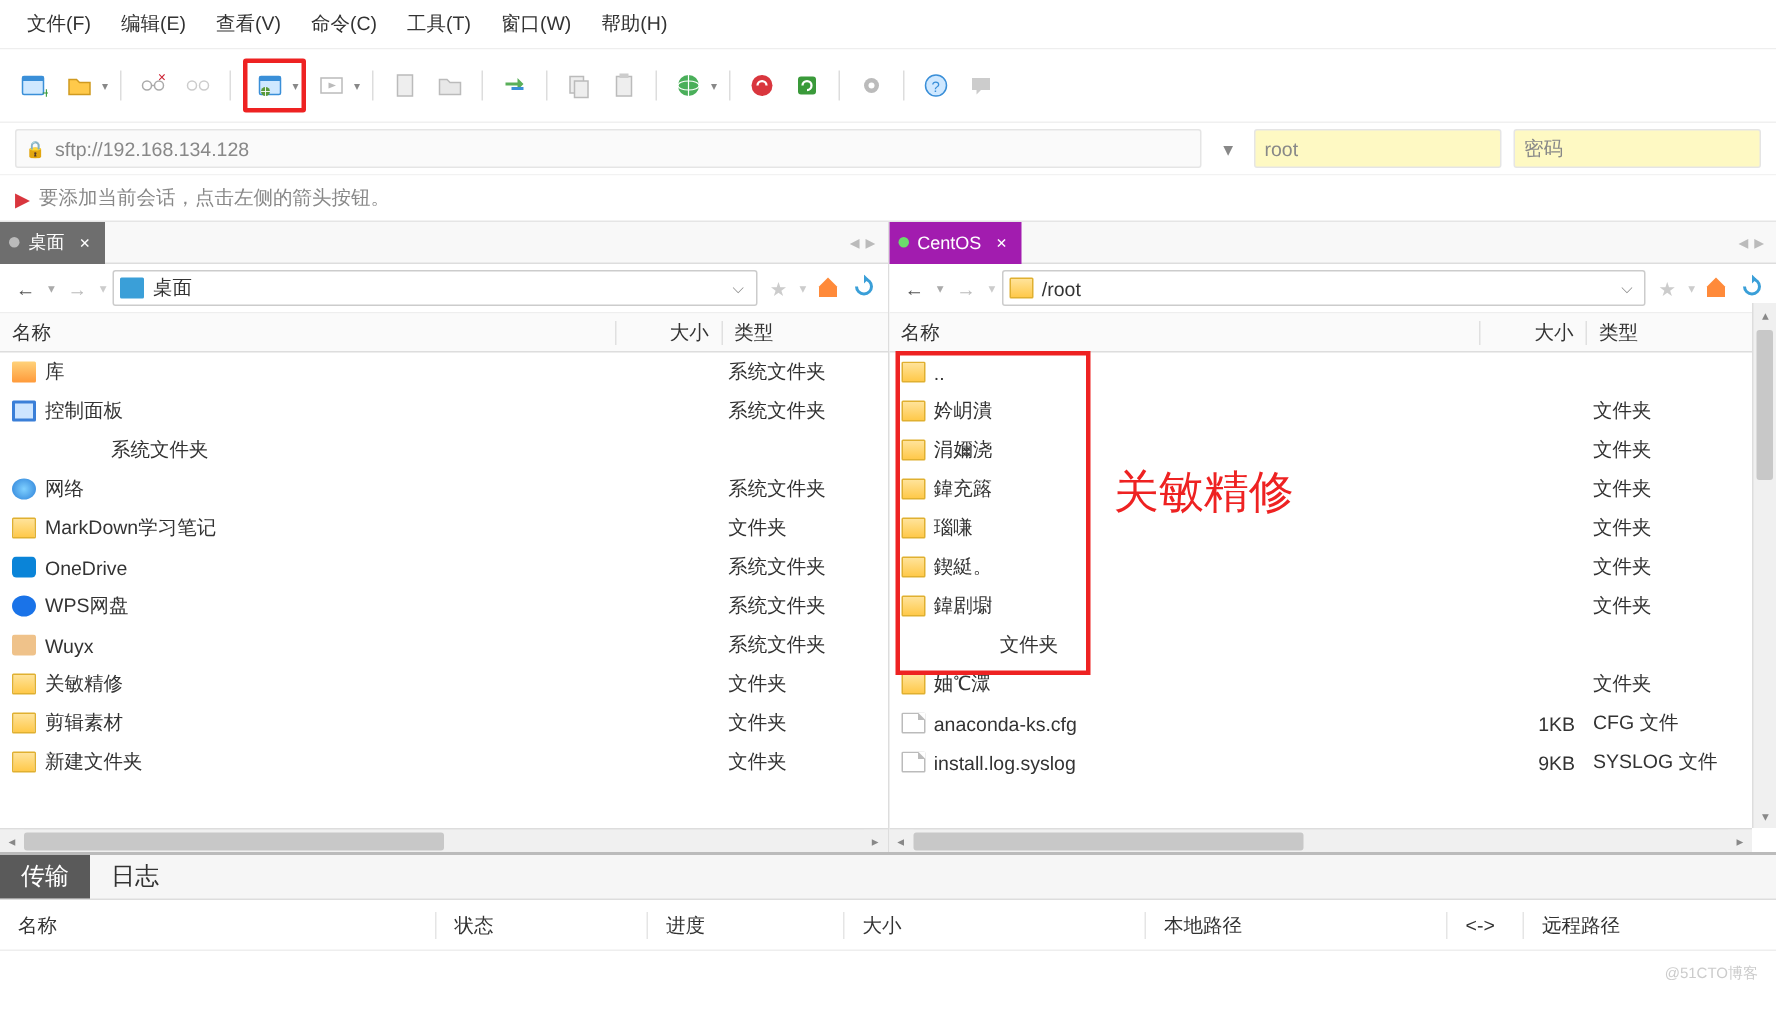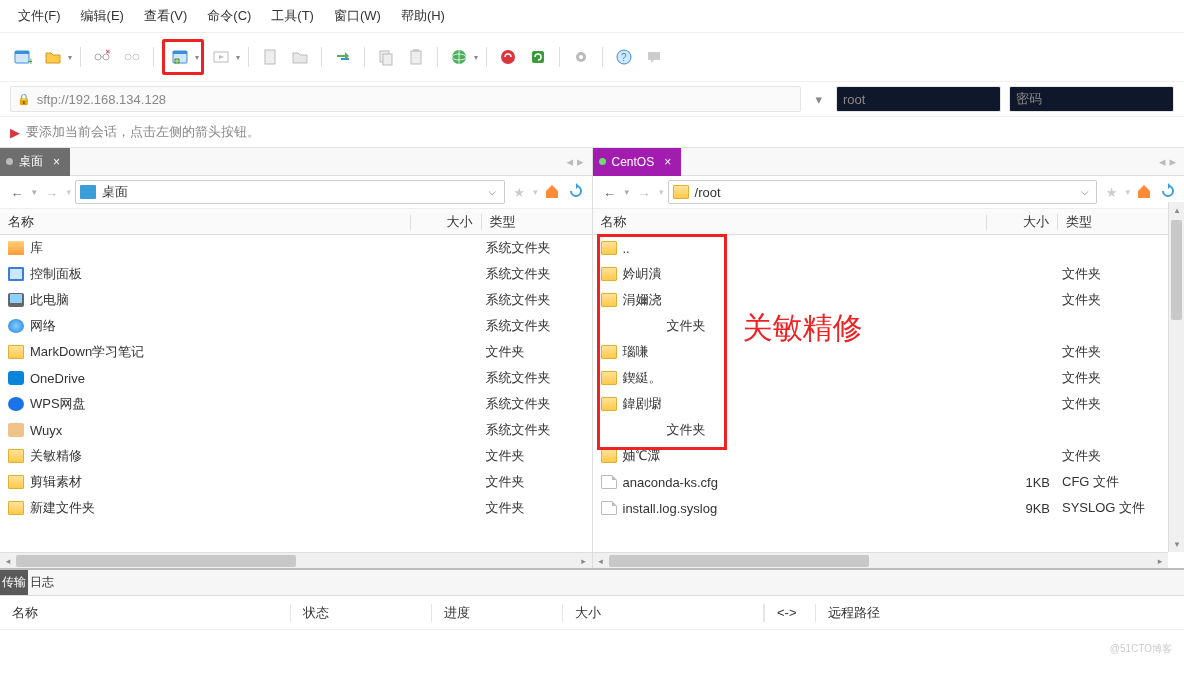--- a/index.html
+++ b/index.html
@@ -12,21 +12,21 @@
 .tb-btn { width: 26px; height: 26px; display: flex; align-items: center; justify-content: center; border-radius: 2px; position: relative; }
 .tb-sep { width: 1px; height: 20px; background: #ddd; margin: 0 4px; }
 .tb-group { display: flex; align-items: center; }
 .tb-dd { font-size: 8px; color: #888; margin-left: 2px; }
 .red-box { border: 3px solid #e22; padding: 2px; border-radius: 2px; }
 
 .addrbar { display: flex; align-items: center; padding: 4px 10px; gap: 8px; background: #fff; border-bottom: 1px solid #f2f2f2; }
 .addr-input { flex: 1; border: 1px solid #e5e5e5; height: 26px; padding: 0 6px; display: flex; align-items: center; color: #888; border-radius: 2px; background: #fafafa; }
 .addr-input .lock { color: #c0a050; margin-right: 6px; font-size: 11px; }
 .addr-dd { color: #888; padding: 0 6px; }
-.userbox { width: 165px; border: 1px solid #e5e5e5; height: 26px; padding: 0 6px; color: #888; display: flex; align-items: center; border-radius: 2px; background: #0f172a; }
+.userbox { width: 165px; border: 1px solid #e5e5e5; height: 26px; padding: 0 6px; color: #888; display: flex; align-items: center; border-radius: 2px; background: #fef9c3; }
 
 .hintbar { display: flex; align-items: center; padding: 6px 10px; color: #888; background: #fff; border-bottom: 1px solid #e5e5e5; }
 .hintbar .flag { color: #d9363e; margin-right: 6px; }
 
 .panes { display: flex; height: 420px; }
 .pane { flex: 1; display: flex; flex-direction: column; border-right: 1px solid #ddd; position: relative; }
 .pane:last-child { border-right: none; }
 
 .tab-strip { background: #f8f8f8; display: flex; align-items: center; height: 28px; border-bottom: 1px solid #ddd; position: relative; }
 .tab { height: 28px; display: flex; align-items: center; padding: 0 10px 0 6px; gap: 6px; font-size: 12px; color: #fff; }
@@ -80,21 +80,21 @@
 .vscroll { position:absolute; right:0; top:54px; bottom:16px; width:16px; background:#f0f0f0; border-left:1px solid #ddd;}
 .vscroll .vthumb{ position:absolute; left:2px; right:2px; top:18px; height:100px; background:#c8c8c8; border-radius:2px;}
 .vscroll .sbtn{ position:absolute; left:0; width:16px; height:16px; display:flex; align-items:center; justify-content:center; color:#888; font-size:9px;}
 .vscroll .sbtn.u{top:0;} .vscroll .sbtn.d{bottom:0;}
 
 .red-box2 { position: absolute; border: 3px solid #e22; pointer-events: none; }
 .anno-text { position: absolute; color: #e22; font-size: 30px; font-weight: 400; pointer-events: none; font-family:"Microsoft YaHei"; }
 
 .bottom { border-top: 2px solid #bbb; }
 .subtabs { background: #f6f6f6; display: flex; border-bottom: 1px solid #ddd; }
-.subtab { padding: 4px 2px; font-size: 12px; }
+.subtab { padding: 4px 14px; font-size: 16px; }
 .subtab.active { background: #5a5a5a; color: #fff; }
 .transfer-cols { display: flex; height: 34px; align-items: center; background: #fff; border-bottom: 1px solid #eee; }
 .tcol { padding: 0 12px; }
 .tcol.name { width: 290px; }
 .tcol.status { width: 140px; }
 .tcol.progress { width: 130px; }
 .tcol.size { width: 200px; }
 .tcol.lpath { width: 200px; }
 .tcol.arrow { width: 50px; }
 .tcol.rpath { flex: 1; }
@@ -314,24 +314,20 @@
         </div>
         <div class="frow">
           <div class="fname">
             <span class="ico panel"></span>
             <span>控制面板</span>
           </div>
           <div class="fsize"></div>
           <div class="ftype">系统文件夹</div>
         </div>
         <div class="frow">
-          <div class="fname">
-            <span class="ico pc"></span>
-            <span>此电脑</span>
-          </div>
           <div class="fsize"></div>
           <div class="ftype">系统文件夹</div>
         </div>
         <div class="frow">
           <div class="fname">
             <span class="ico net"></span>
             <span>网络</span>
           </div>
           <div class="fsize"></div>
           <div class="ftype">系统文件夹</div>
@@ -458,20 +454,24 @@
         </div>
         <div class="frow">
           <div class="fname">
             <span class="ico folder"></span>
             <span>涓嬭浇</span>
           </div>
           <div class="fsize"></div>
           <div class="ftype">文件夹</div>
         </div>
         <div class="frow">
+          <div class="fname">
+            <span class="ico folder"></span>
+            <span>鍏充簬</span>
+          </div>
           <div class="fsize"></div>
           <div class="ftype">文件夹</div>
         </div>
         <div class="frow">
           <div class="fname">
             <span class="ico folder"></span>
             <span>瑙嗛</span>
           </div>
           <div class="fsize"></div>
           <div class="ftype">文件夹</div>
@@ -544,20 +544,21 @@
   </div>
   <div class="transfer-cols">
     <div class="tcol name">名称</div>
       <div class="tcol-sep"></div>
     <div class="tcol status">状态</div>
       <div class="tcol-sep"></div>
     <div class="tcol progress">进度</div>
       <div class="tcol-sep"></div>
     <div class="tcol size">大小</div>
       <div class="tcol-sep"></div>
+    <div class="tcol lpath">本地路径</div>
       <div class="tcol-sep"></div>
     <div class="tcol arrow">&lt;-&gt;</div>
       <div class="tcol-sep"></div>
     <div class="tcol rpath">远程路径</div>
   </div>
   <div style="height:18px"></div>
 </div>
 
 <div class="watermark">@51CTO博客</div>
 

